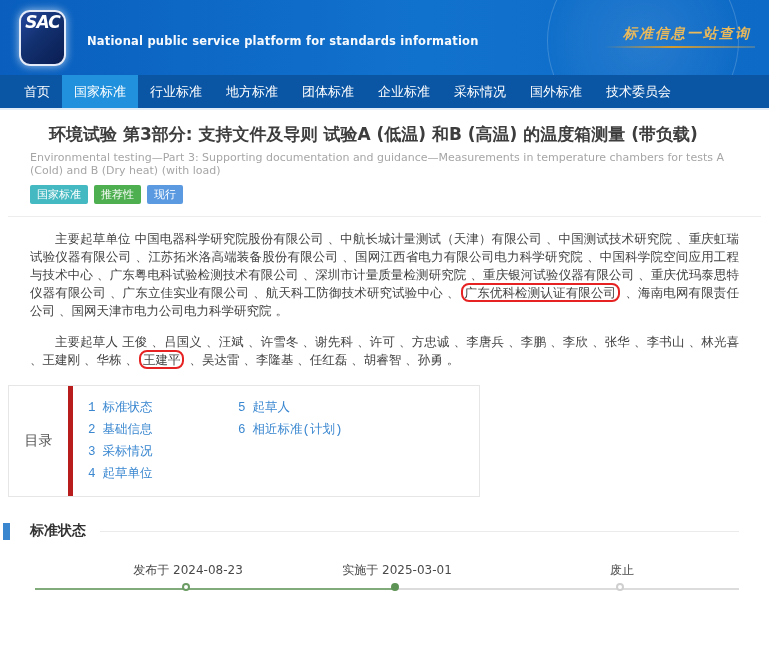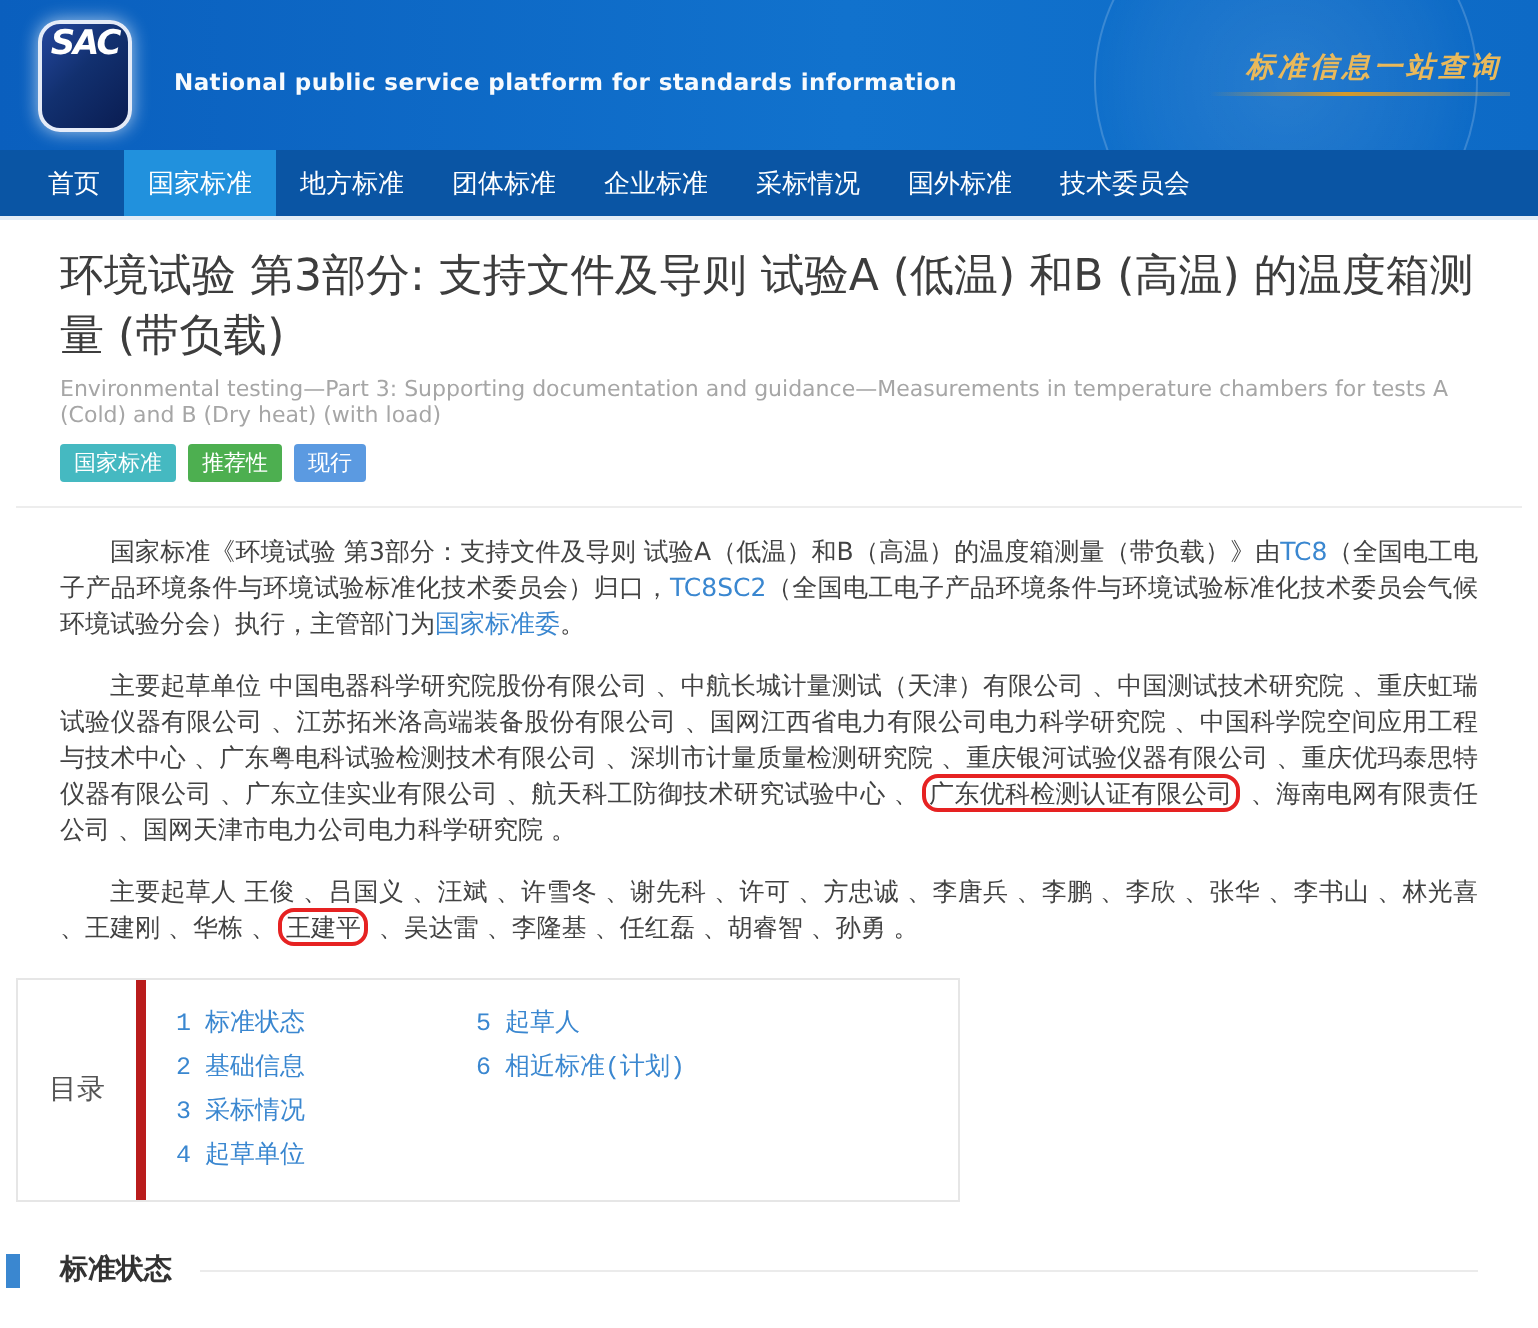--- a/index.html
+++ b/index.html
@@ -28,21 +28,21 @@
     background: linear-gradient(90deg, rgba(233,185,91,0), #d59a2b 45%, rgba(233,185,91,.25)); }
 
   
   .nav { height: 33px; background: #0a55a4; display: flex; align-items: stretch; padding-left: 12px; }
   .nav-item { color:#fff; font-size: 13px; padding: 0 12px; display:flex; align-items:center; cursor:pointer; white-space:nowrap; }
   .nav-item.active { background: #2191dd; }
   .nav-underline { height: 2px; background: #e3edf7; }
 
   
   .content { padding: 0 30px; }
-  .std-title { font-size: 22px; color: #3d3d3d; font-weight: 400; margin-top: 13px; }
+  .std-title { font-size: 17px; color: #3d3d3d; font-weight: 700; margin-top: 13px; margin-left: 19px; }
   .std-title-en { font-size: 11px; color: #a6a6a6; margin-top: 5px; }
   .badges { display: flex; gap: 6px; margin-top: 8px; }
   .badge { color: #fff; font-size: 11px; line-height: 1; padding: 4px 7px; border-radius: 2px; }
   .rule { height: 1px; background: #ededed; margin: 12px -22px 0 -22px; }
 
   .para { font-size: 12.5px; color: #424242; line-height: 18px; text-indent: 2em; margin-top: 13px;
     text-align: justify; }
   .tlink { color: #3a87d0; text-decoration: none; cursor: pointer; }
   .redbox { border: 2px solid #e62222; border-radius: 8px; padding: 0 2px; margin: 0 1px; }
 
@@ -85,40 +85,40 @@
   <div class="banner-titles">
     <div class="banner-sub">National public service platform  for standards information</div>
   </div>
   <div class="slogan">标准信息一站查询</div>
   <div class="slogan-line"></div>
 </header>
 
 <nav class="nav">
     <div class="nav-item">首页</div>
     <div class="nav-item active">国家标准</div>
+    <div class="nav-item">行业标准</div>
     <div class="nav-item">地方标准</div>
     <div class="nav-item">团体标准</div>
     <div class="nav-item">企业标准</div>
     <div class="nav-item">采标情况</div>
     <div class="nav-item">国外标准</div>
     <div class="nav-item">技术委员会</div>
   </nav>
 <div class="nav-underline"></div>
 
 <main class="content">
   <h1 class="std-title">环境试验 第3部分: 支持文件及导则 试验A (低温) 和B (高温) 的温度箱测量 (带负载)</h1>
   <div class="std-title-en">Environmental testing—Part 3: Supporting documentation and guidance—Measurements in temperature chambers for tests A (Cold) and B (Dry heat) (with load)</div>
   <div class="badges">
       <span class="badge" style="background: rgb(69, 185, 193);">国家标准</span>
       <span class="badge" style="background: rgb(77, 175, 80);">推荐性</span>
       <span class="badge" style="background: rgb(91, 154, 225);">现行</span>
     </div>
   <div class="rule"></div>
 
-  <p class="para"><span>国家标准《环境试验 第3部分：支持文件及导则 试验A（低温）和B（高温）的温度箱测量（带负载）》由</span><a href="#" class="tlink">TC8</a><span>（全国电工电子产品环境条件与环境试验标准化技术委员会）归口，</span><a href="#" class="tlink">TC8SC2</a><span>（全国电工电子产品环境条件与环境试验标准化技术委员会气候环境试验分会）执行，主管部门为</span><a href="#" class="tlink">国家标准委</a><span>。</span></p>
   <p class="para"><span>主要起草单位 中国电器科学研究院股份有限公司 、中航长城计量测试（天津）有限公司 、中国测试技术研究院 、重庆虹瑞试验仪器有限公司 、江苏拓米洛高端装备股份有限公司 、国网江西省电力有限公司电力科学研究院 、中国科学院空间应用工程与技术中心 、广东粤电科试验检测技术有限公司 、深圳市计量质量检测研究院 、重庆银河试验仪器有限公司 、重庆优玛泰思特仪器有限公司 、广东立佳实业有限公司 、航天科工防御技术研究试验中心 、</span><span class="redbox">广东优科检测认证有限公司</span><span> 、海南电网有限责任公司 、国网天津市电力公司电力科学研究院 。</span></p>
   <p class="para"><span>主要起草人 王俊 、吕国义 、汪斌 、许雪冬 、谢先科 、许可 、方忠诚 、李唐兵 、李鹏 、李欣 、张华 、李书山 、林光喜 、王建刚 、华栋 、</span><span class="redbox">王建平</span><span> 、吴达雷 、李隆基 、任红磊 、胡睿智 、孙勇 。</span></p>
 
   <div class="toc">
     <div class="toc-label">目录</div>
     <div class="toc-body">
       <div class="toc-col">
           <div class="toc-item"><span class="n">1</span><span>标准状态</span></div>
           <div class="toc-item"><span class="n">2</span><span>基础信息</span></div>
           <div class="toc-item"><span class="n">3</span><span>采标情况</span></div>

